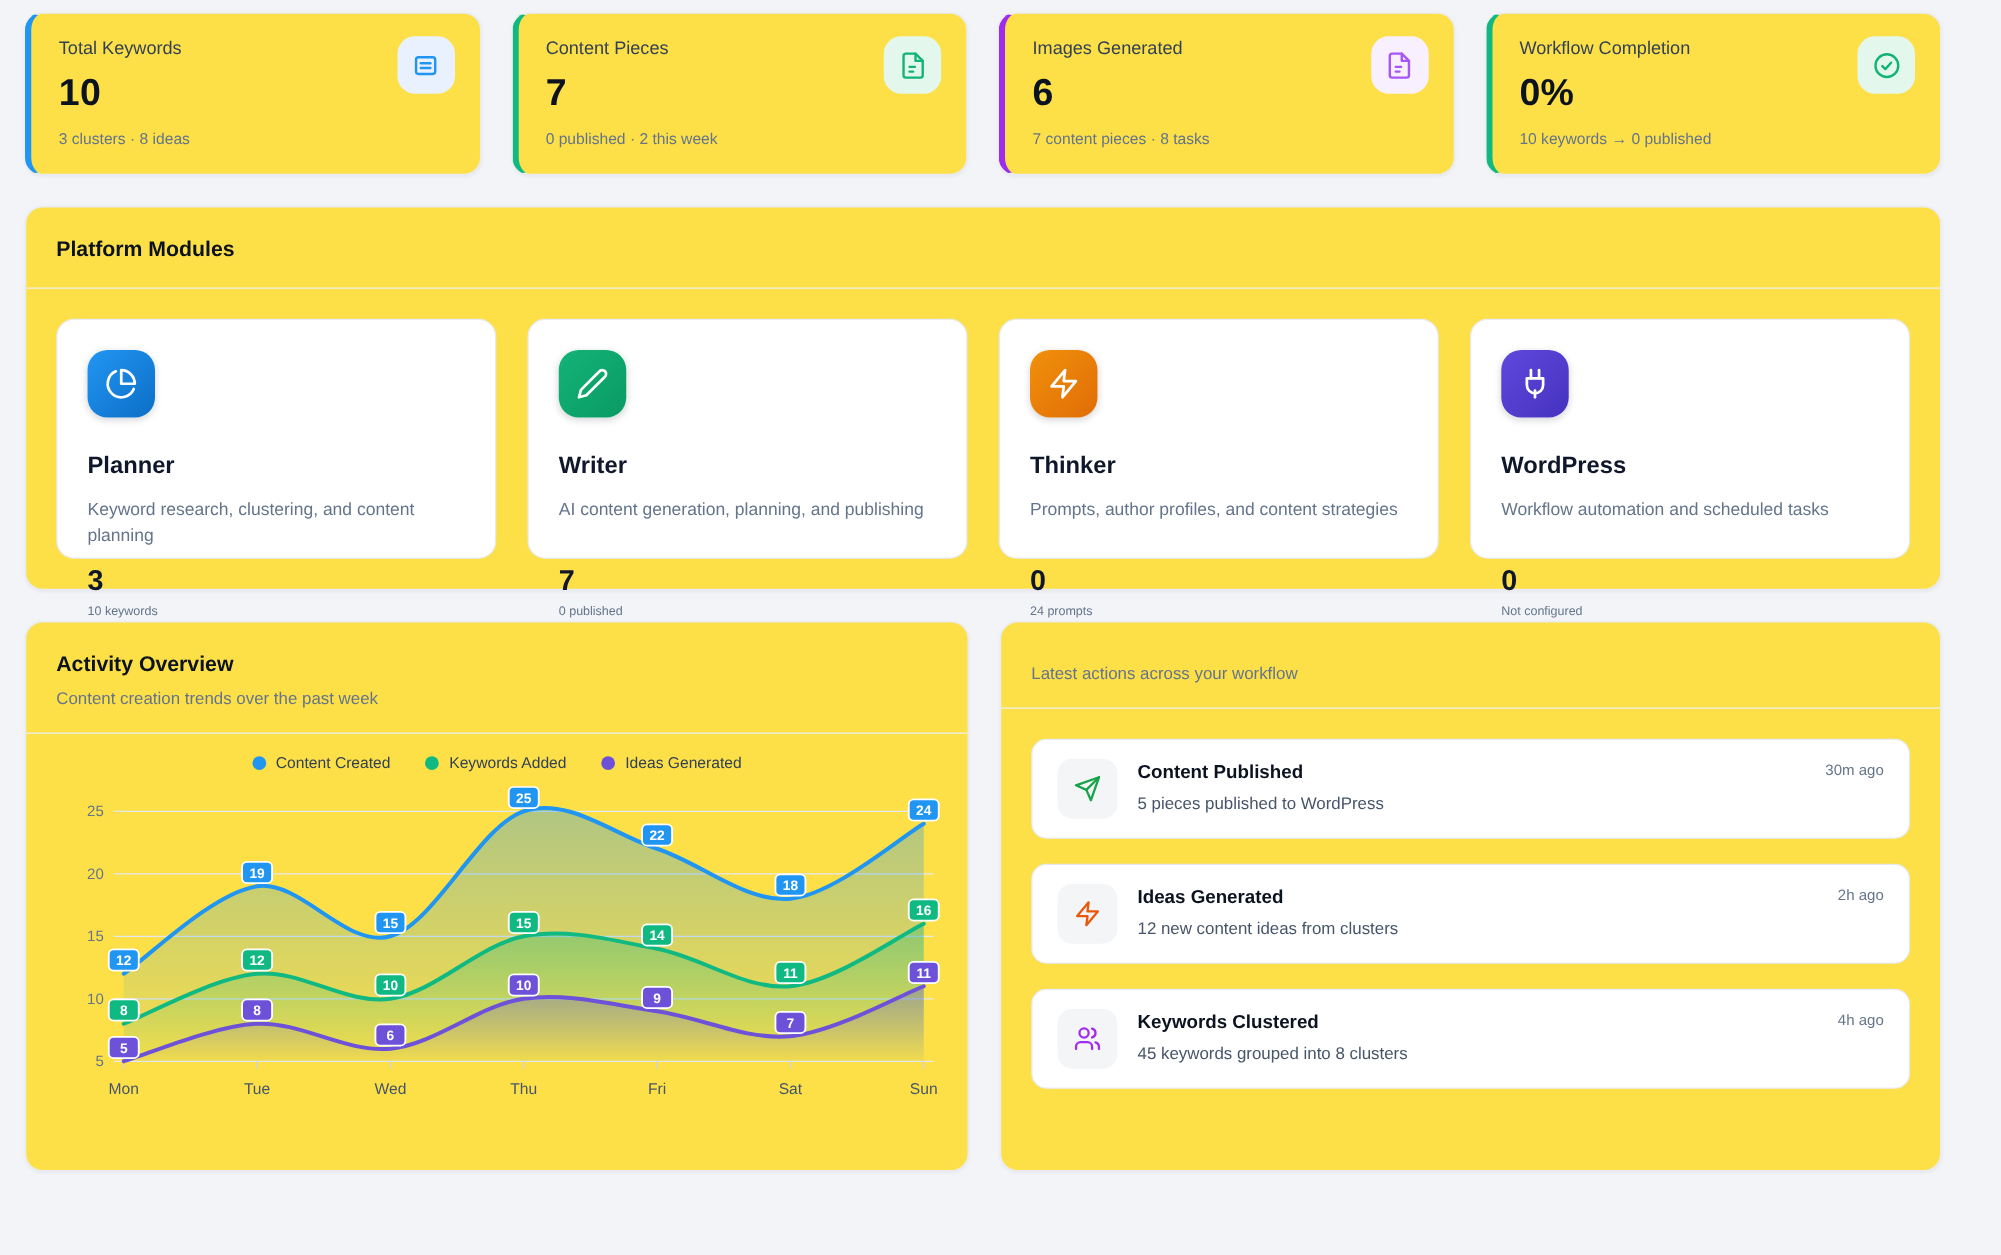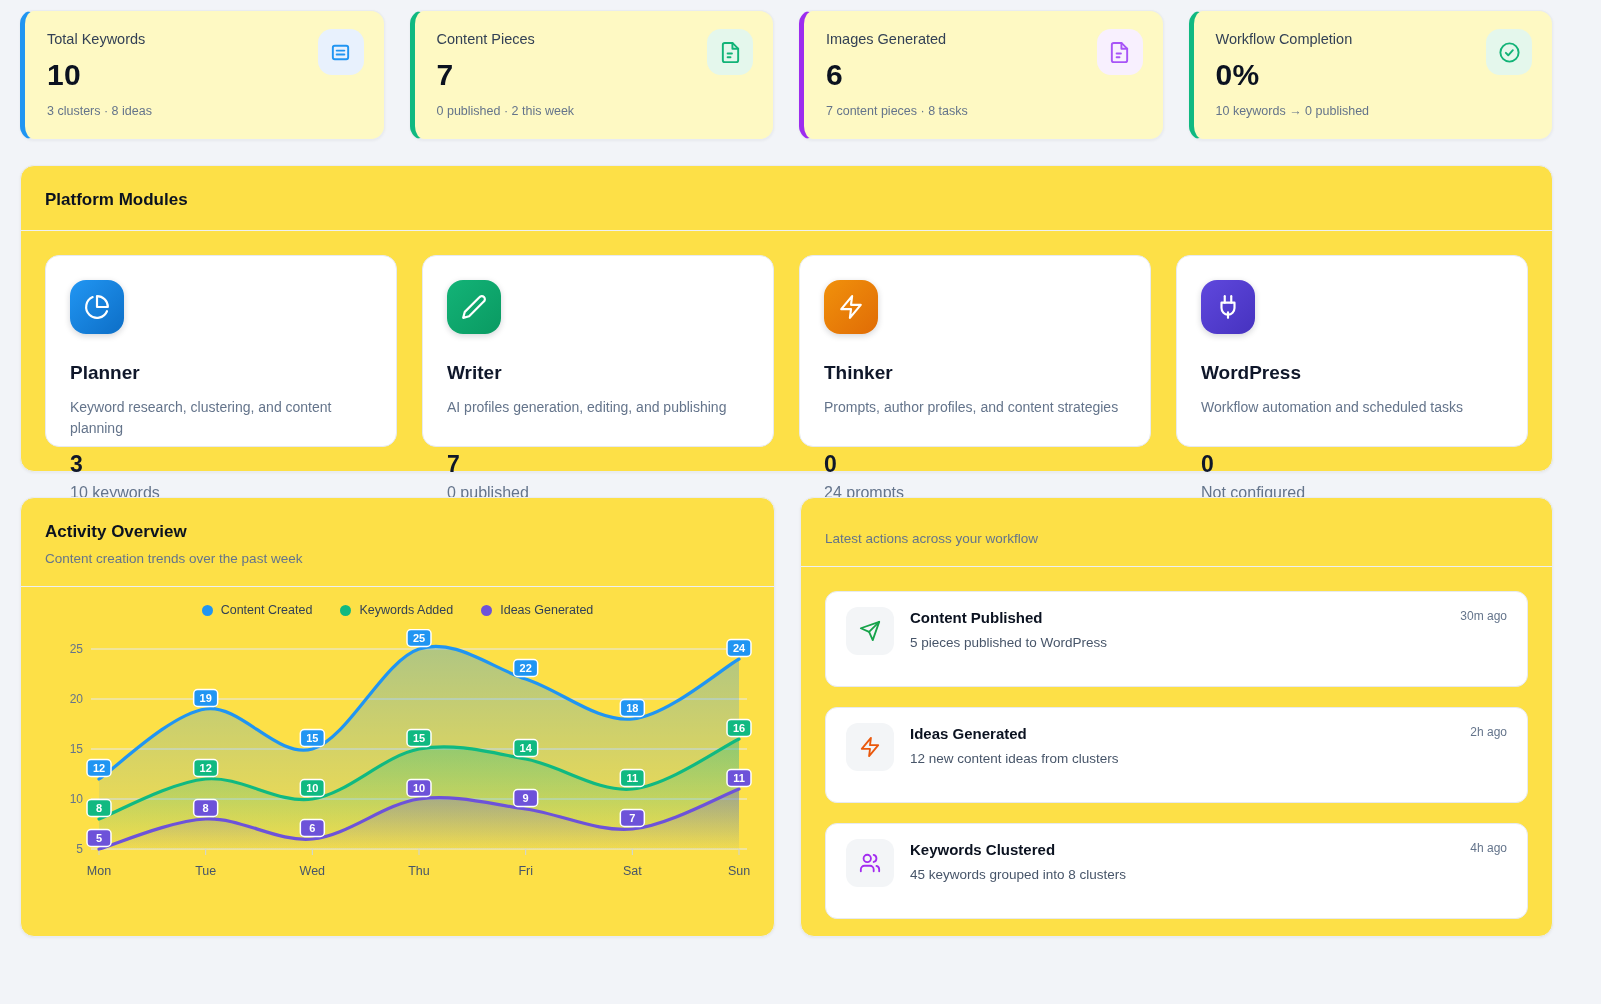--- a/index.html
+++ b/index.html
@@ -8,21 +8,21 @@
     width:1601px; height:1004px; overflow:hidden;
     background:#f2f4f8;
     font-family:"Liberation Sans", sans-serif;
     color:#0f172a;
   }
   .page { padding:10px 48px 0 20px; }
 
   
   .stats-grid { display:grid; grid-template-columns:repeat(4,1fr); gap:25px; margin-bottom:25px; }
   .stat-card {
-    position:relative; background:#fef9c3; height:130px;
+    position:relative; background:#fde047; height:130px;
     border:1px solid #e9ecf1; border-left:5px solid #999; border-radius:14px;
     padding:20px 22px; box-shadow:0 1px 3px rgba(16,24,40,.05);
   }
   .stat-label { font-size:14.5px; font-weight:500; color:#334155; margin-bottom:11px; }
   .stat-value { font-size:30px; font-weight:800; letter-spacing:.3px; color:#0b1220; margin-bottom:12px; }
   .stat-sub { font-size:12.5px; color:#64748b; }
   .stat-icon {
     position:absolute; top:18px; right:20px; width:46px; height:46px; border-radius:14px;
     display:flex; align-items:center; justify-content:center;
   }
@@ -45,37 +45,37 @@
     background:#fff;
   }
   .module-icon {
     width:54px; height:54px; border-radius:16px; margin-bottom:28px;
     display:flex; align-items:center; justify-content:center;
     box-shadow:0 2px 6px rgba(16,24,40,.18);
   }
   .module-name { font-size:19px; font-weight:700; margin-bottom:13px; }
   .module-desc { font-size:14px; color:#64748b; line-height:1.5; min-height:42px; margin-bottom:12px; }
   .module-value { font-size:23px; font-weight:800; }
-  .module-sub { font-size:16px; color:#64748b; margin-top:6px; }
+  .module-sub { font-size:10px; color:#64748b; margin-top:6px; }
 
   
   .bottom-grid { display:grid; grid-template-columns:755px 753px; gap:25px; }
   .bottom-card { height:440px; margin-bottom:0; }
 
   
   .chart-legend { display:flex; justify-content:center; gap:28px; padding:16px 0 2px; }
   .legend-item { display:flex; align-items:center; gap:8px; font-size:12.5px; color:#334155; }
   .legend-dot { width:11px; height:11px; border-radius:50%; }
   .chart-wrap { padding:10px 14px 0 18px; }
 
   
   .activity-list { padding:24px; display:flex; flex-direction:column; gap:20px; }
   .activity-item {
     position:relative; display:flex; gap:16px; align-items:flex-start;
-    border:1px solid #e7eaf0; border-radius:12px; padding:15px 20px; height:96px; cursor:pointer;
+    border:1px solid #e7eaf0; border-radius:12px; padding:15px 20px; height:80px; cursor:pointer;
     background:#fff;
   }
   .activity-icon {
     width:48px; height:48px; border-radius:12px; background:#f3f5f7; flex-shrink:0;
     display:flex; align-items:center; justify-content:center;
   }
   .activity-text { padding-top:2px; }
   .activity-title { font-size:15px; font-weight:700; margin-bottom:9px; color:#0b1220; }
   .activity-desc { font-size:13.5px; color:#475569; }
   .activity-time { position:absolute; top:17px; right:20px; font-size:12px; color:#64748b; }
@@ -156,21 +156,21 @@
             <div class="module-value">3</div>
             <div class="module-sub">10 keywords</div>
           </div>
           <div class="module-card">
             <div class="module-icon" style="background:linear-gradient(135deg, #13b377, #0a9a62)">
               <svg viewBox="0 0 24 24" width="26" height="26" fill="none" stroke="#ffffff" stroke-width="2" stroke-linecap="round" stroke-linejoin="round">
                 <path d="M17 3a2.85 2.83 0 1 1 4 4L7.5 20.5 2 22l1.5-5.5Z"></path>
               </svg>
             </div>
             <div class="module-name">Writer</div>
-            <div class="module-desc">AI profiles generation, editing, and publishing</div>
+            <div class="module-desc">AI content generation, planning, and publishing</div>
             <div class="module-value">7</div>
             <div class="module-sub">0 published</div>
           </div>
           <div class="module-card">
             <div class="module-icon" style="background:linear-gradient(135deg, #f1910b, #e06c06)">
               <svg viewBox="0 0 24 24" width="26" height="26" fill="none" stroke="#ffffff" stroke-width="2" stroke-linecap="round" stroke-linejoin="round">
                 <polygon points="13 2 3 14 12 14 11 22 21 10 12 10"></polygon>
               </svg>
             </div>
             <div class="module-name">Thinker</div>

